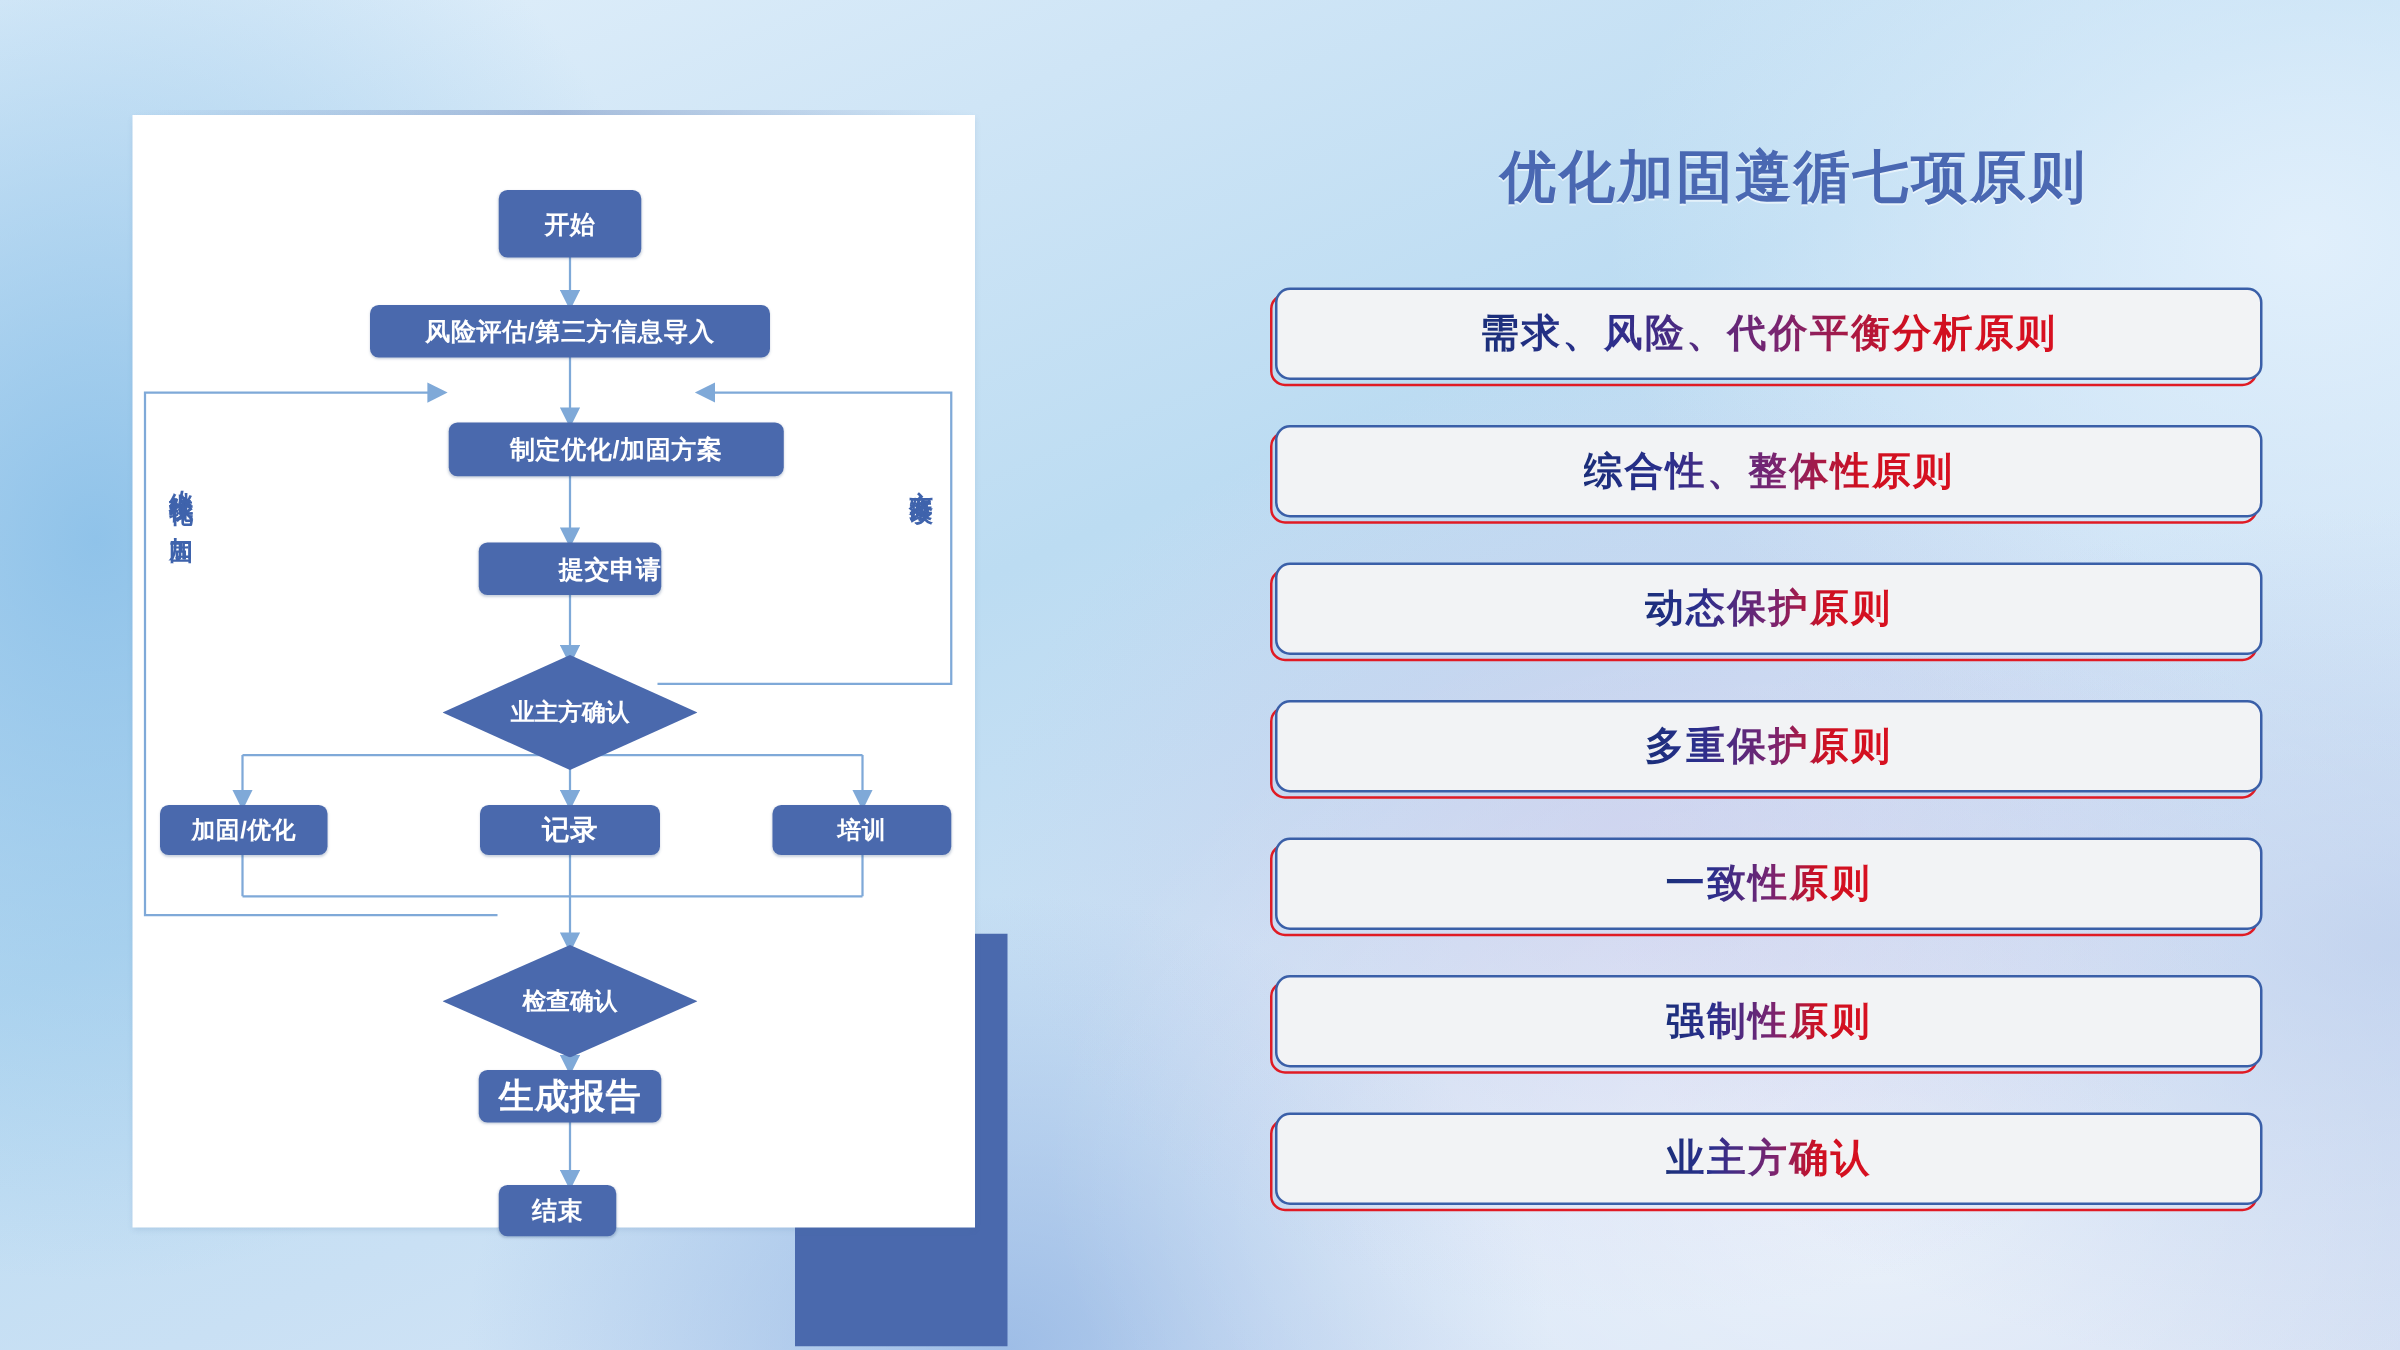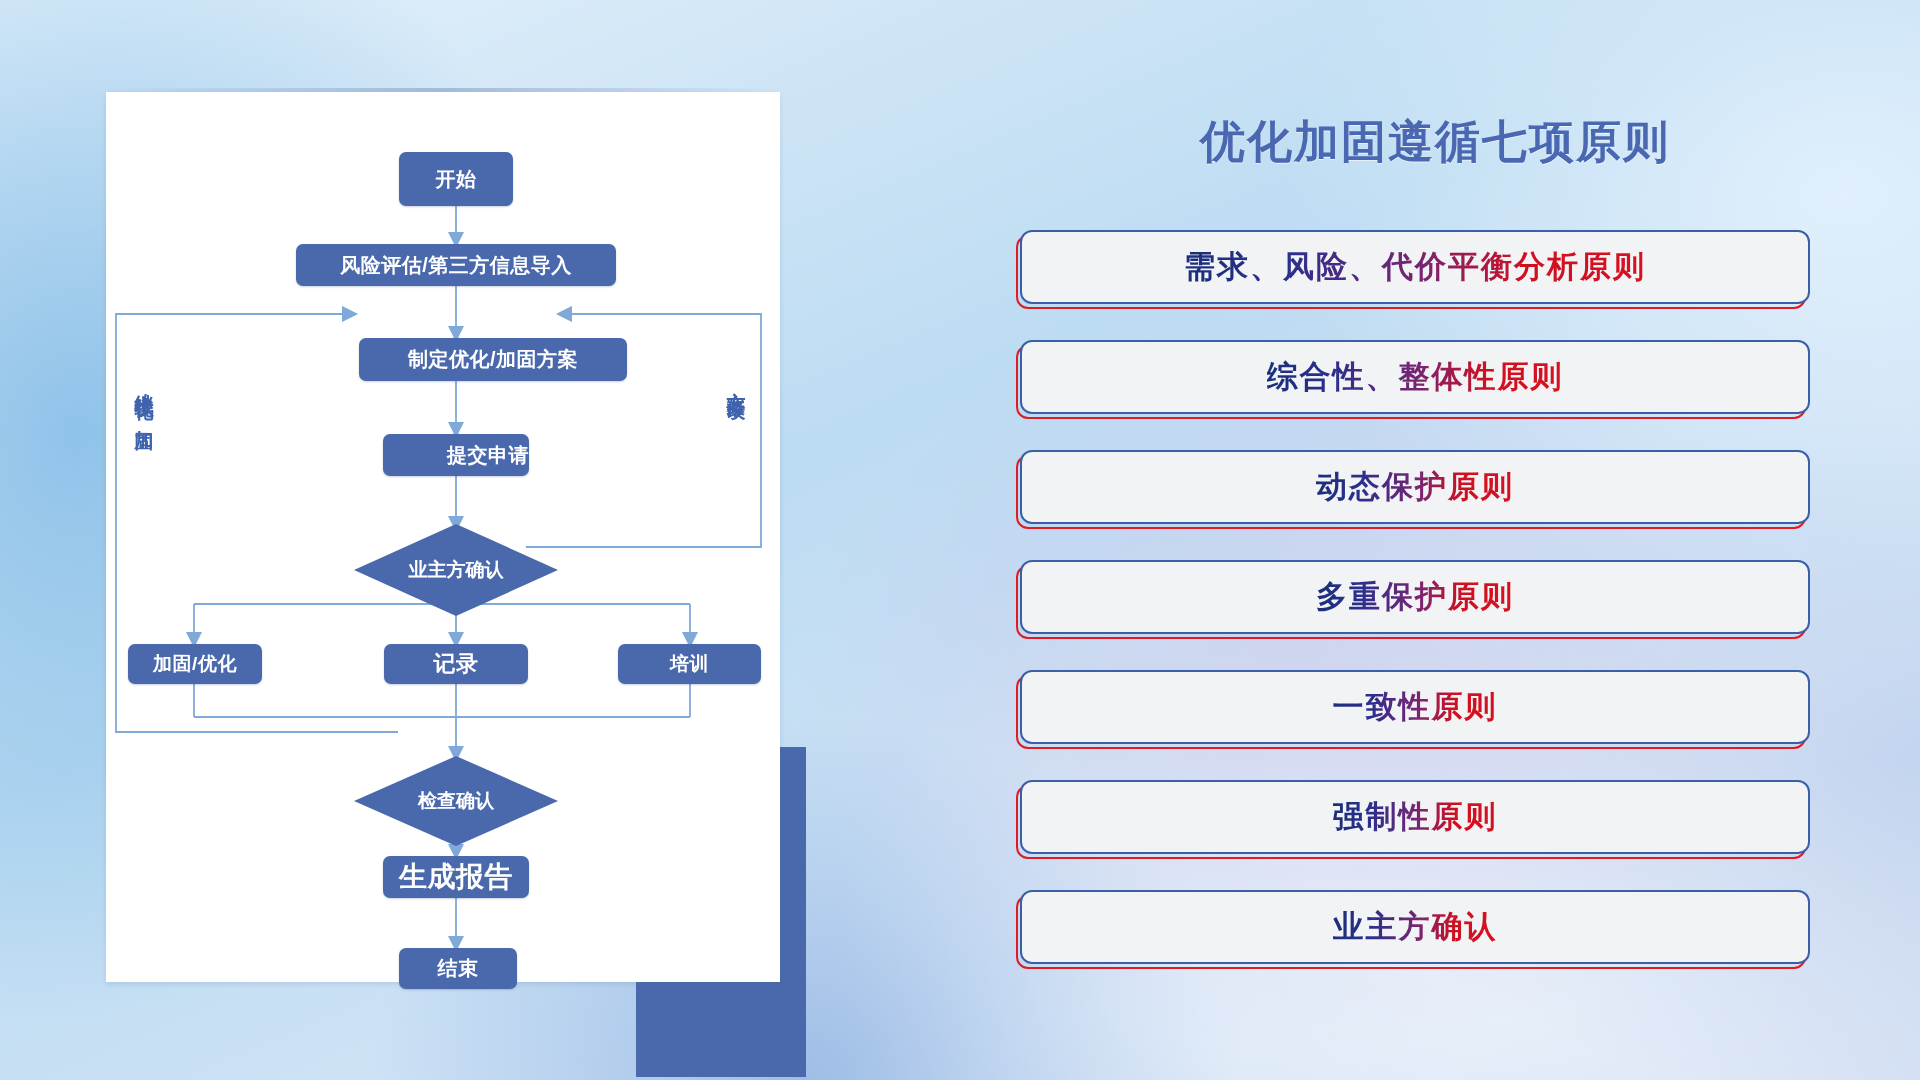--- a/index.html
+++ b/index.html
@@ -194,21 +194,21 @@
     </div>
 
     <div class="diamond" style="left:248px;top:664px;width:204px;height:90px;font-size:19px;">
       <span>检查确认</span>
     </div>
 
     <div class="node" style="left:277px;top:764px;width:146px;height:42px;font-size:28px;">
       <span>生成报告</span>
     </div>
 
-    <div class="node" style="left:293px;top:856px;width:118px;height:41px;font-size:20px;text-align:center;">
+    <div class="node" style="left:293px;top:856px;width:94px;height:41px;font-size:20px;text-align:center;">
       <span>结束</span>
     </div>
 
     <div class="vlabel" style="left:28px;top:286px;font-size:19px;">
       <span>继续优化/加固</span>
     </div>
 
     <div class="vlabel" style="left:620px;top:285px;font-size:19px;">
       <span>方案修改</span>
     </div>

